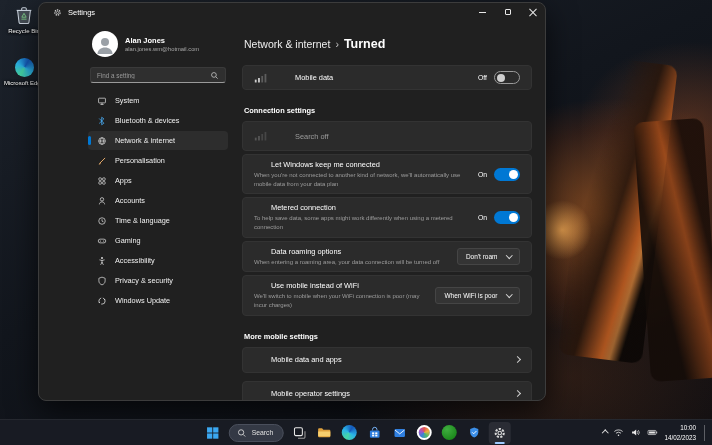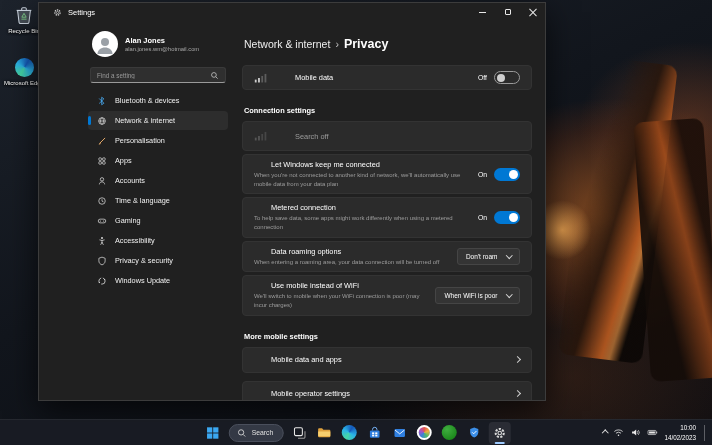--- a/index.html
+++ b/index.html
@@ -32,21 +32,21 @@
   .desktop-icon .di-label { font-size:6px; color:#fff; text-align:center; text-shadow:0 1px 2px #000, 0 0 3px #000; line-height:1.25; }
   .di-img { width:22px; height:22px; display:flex; align-items:center; justify-content:center; }
   .icon-recycle { left:1px; top:4px; }
   .icon-edge { left:1px; top:56px; }
   .edge-ball { width:19px; height:19px; border-radius:50%;
     background:conic-gradient(from 210deg, #46d6a5, #2bb3e6, #1458ba, #2bb3e6, #46d6a5); }
 
   
   .window {
     position:absolute; left:38px; top:2px; width:508px; height:399px;
-    background:var(--window-bg,#202020); border:1px solid #3c3c3c; border-radius:0;
+    background:var(--window-bg,#202020); border:1px solid #3c3c3c; border-radius:8px;
     box-shadow:0 10px 30px rgba(0,0,0,.65); display:flex; flex-direction:column; overflow:hidden;
   }
   .titlebar { height:18px; flex:none; display:flex; align-items:center; padding-left:14px; gap:6px; }
   .titlebar-title { font-size:7.5px; color:#fff; }
   .window-controls { margin-left:auto; display:flex; height:100%; }
   .win-btn { width:25px; height:100%; display:flex; align-items:center; justify-content:center; }
   .glyph-min { width:7px; height:1px; background:#e8e8e8; }
   .glyph-max { width:6px; height:6px; border:1px solid #e8e8e8; border-radius:1px; }
   .glyph-close { position:relative; width:8px; height:8px; }
   .glyph-close::before,.glyph-close::after { content:""; position:absolute; left:-1px; top:3.5px; width:10px; height:1px; background:#e8e8e8; }
@@ -203,20 +203,30 @@
             <circle cx="7" cy="7" r="4.2" fill="none" stroke="#c8c8c8" stroke-width="1.4"></circle>
             <line x1="10.2" y1="10.2" x2="13.6" y2="13.6" stroke="#c8c8c8" stroke-width="1.4"></line>
           </svg>
         </span>
       </div>
 
       <div class="nav" data-interactable="false">
         <div class="nav-item" data-interactable="true">
           <span class="nav-ic" data-interactable="false">
               <svg viewBox="0 0 16 16" width="10" height="10">
+                <rect x="2.5" y="3.5" width="11" height="7.5" rx="1" fill="none" stroke="#e8e8e8" stroke-width="1.1"></rect>
+                <line x1="5.5" y1="13.5" x2="10.5" y2="13.5" stroke="#e8e8e8" stroke-width="1.1"></line>
+                <line x1="8" y1="11" x2="8" y2="13.5" stroke="#e8e8e8" stroke-width="1.1"></line>
+              </svg>
+            </span>
+          <span class="nav-label" data-interactable="false">System</span>
+        </div>
+        <div class="nav-item" data-interactable="true">
+          <span class="nav-ic" data-interactable="false">
+              <svg viewBox="0 0 16 16" width="10" height="10">
                 <polyline points="4,4.5 11,11.5 7.5,14 7.5,2 11,4.5 4,11.5" fill="none" stroke="#4cb4ff" stroke-width="1.2" stroke-linejoin="round" stroke-linecap="round"></polyline>
               </svg>
             </span>
           <span class="nav-label" data-interactable="false">Bluetooth &amp; devices</span>
         </div>
         <div class="nav-item selected" data-interactable="true">
           <span class="nav-ic" data-interactable="false">
               <svg viewBox="0 0 16 16" width="10" height="10">
                 <circle cx="8" cy="8" r="5.3" fill="none" stroke="#e8e8e8" stroke-width="1.1"></circle>
                 <ellipse cx="8" cy="8" rx="2.4" ry="5.3" fill="none" stroke="#e8e8e8" stroke-width="1"></ellipse>
@@ -301,21 +311,21 @@
             </span>
           <span class="nav-label" data-interactable="false">Windows Update</span>
         </div>
       </div>
     </div>
 
     <div class="content" data-interactable="false">
       <div class="breadcrumb" data-interactable="false">
         <span class="crumb-parent" data-interactable="true">Network &amp; internet</span>
         <span class="crumb-sep" data-interactable="false">›</span>
-        <span class="crumb-current" data-interactable="false">Privacy</span>
+        <span class="crumb-current" data-interactable="false">Turned</span>
       </div>
 
       <div class="card row-mobile-data" data-interactable="false">
         <span data-interactable="false" style="display:flex">
           <svg viewBox="0 0 16 12" width="13" height="10">
               <rect x="1" y="8" width="2.2" height="3.5" fill="#cfcfcf"></rect>
               <rect x="5" y="6" width="2.2" height="5.5" fill="#cfcfcf"></rect>
               <rect x="9" y="3.5" width="2.2" height="8" fill="#5d5d5d"></rect>
               <rect x="13" y="1" width="2.2" height="10.5" fill="#5d5d5d"></rect>
             </svg>

